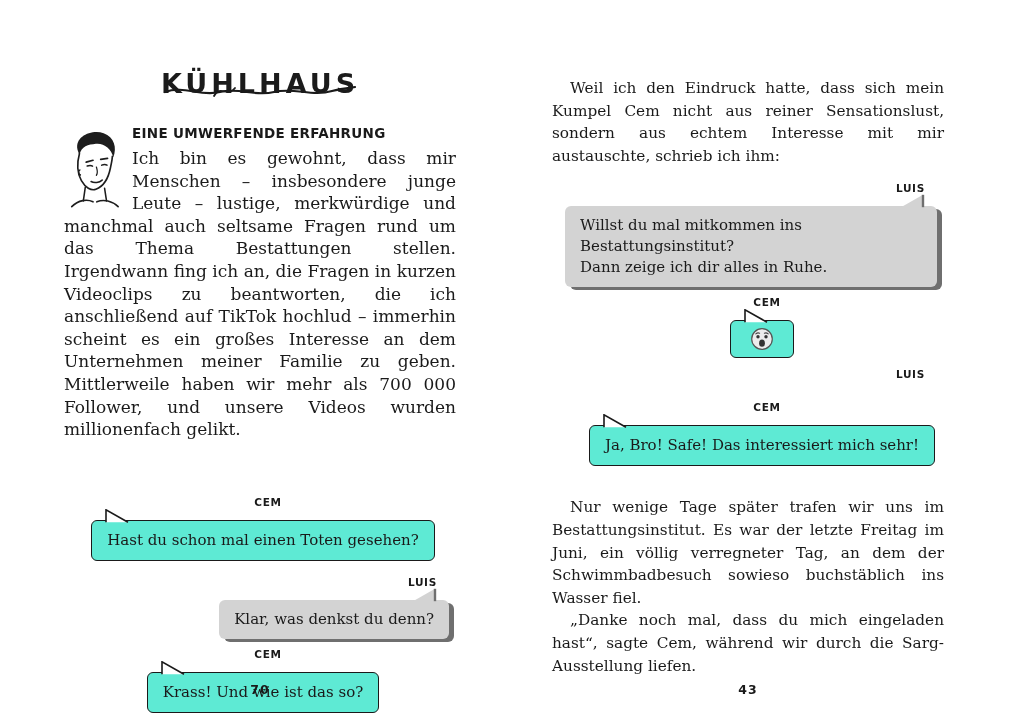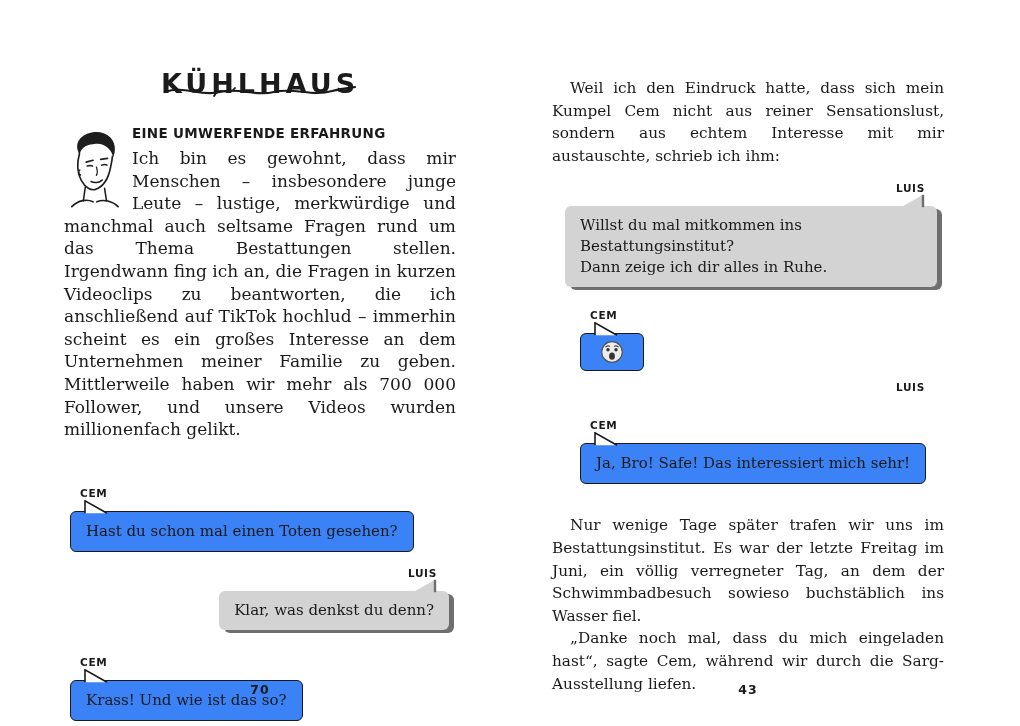--- a/index.html
+++ b/index.html
@@ -30,38 +30,38 @@
   .section-heading {
     font-family:"DejaVu Sans", sans-serif; font-weight:bold;
     font-size:13.5px; letter-spacing:0.3px; margin-bottom:6px; padding-top:2px;
   }
   .body-text { font-size:17px; line-height:22.6px; text-align:justify; }
 
   .para { font-size:15.3px; line-height:22.6px; text-align:justify; text-indent:18px; }
 
   .chat { clear:both; display:flex; flex-direction:column; }
   .chat-item { display:flex; flex-direction:column; }
-  .chat-item.left  { align-items:flex-start; padding-left:6px; }
+  .chat-item.left  { align-items:center; padding-left:6px;margin-top:9px; }
   .chat-item.left.inset { padding-left:28px; }
   .chat-item.right { align-items:flex-end; padding-right:7px; }
 
   .speaker {
     font-family:"DejaVu Sans", sans-serif; font-weight:bold;
     font-size:10.5px; letter-spacing:0.7px; margin-bottom:12px;
   }
   .chat-item.left  .speaker { margin-left:10px; }
   .chat-item.right .speaker { margin-right:12px; }
 
   .bubble {
     position:relative; font-size:15px; line-height:21px;
     padding:9px 15px; border-radius:6px; max-width:372px;
     width:fit-content;
   }
   .bubble-text { white-space:pre-line; }
-  .bubble.white { background:#3b82f6; border:1.6px solid #1a1a1a; }
+  .bubble.white { background:#5eead4; border:1.6px solid #1a1a1a; }
   .bubble.gray  { background:#d3d3d3; box-shadow:5px 3px 0 #6f6f6f; }
   .tail { position:absolute; top:-12px; width:26px; height:14px; }
   .bubble.white .tail { left:12px; }
   .bubble.gray  .tail { right:12px; }
 
   .bubble.emoji-bubble { padding:6px 19px; }
 
   .page-number {
     position:absolute; top:682px; left:0; right:0; text-align:center;
     font-family:"DejaVu Sans", sans-serif; font-weight:bold;

